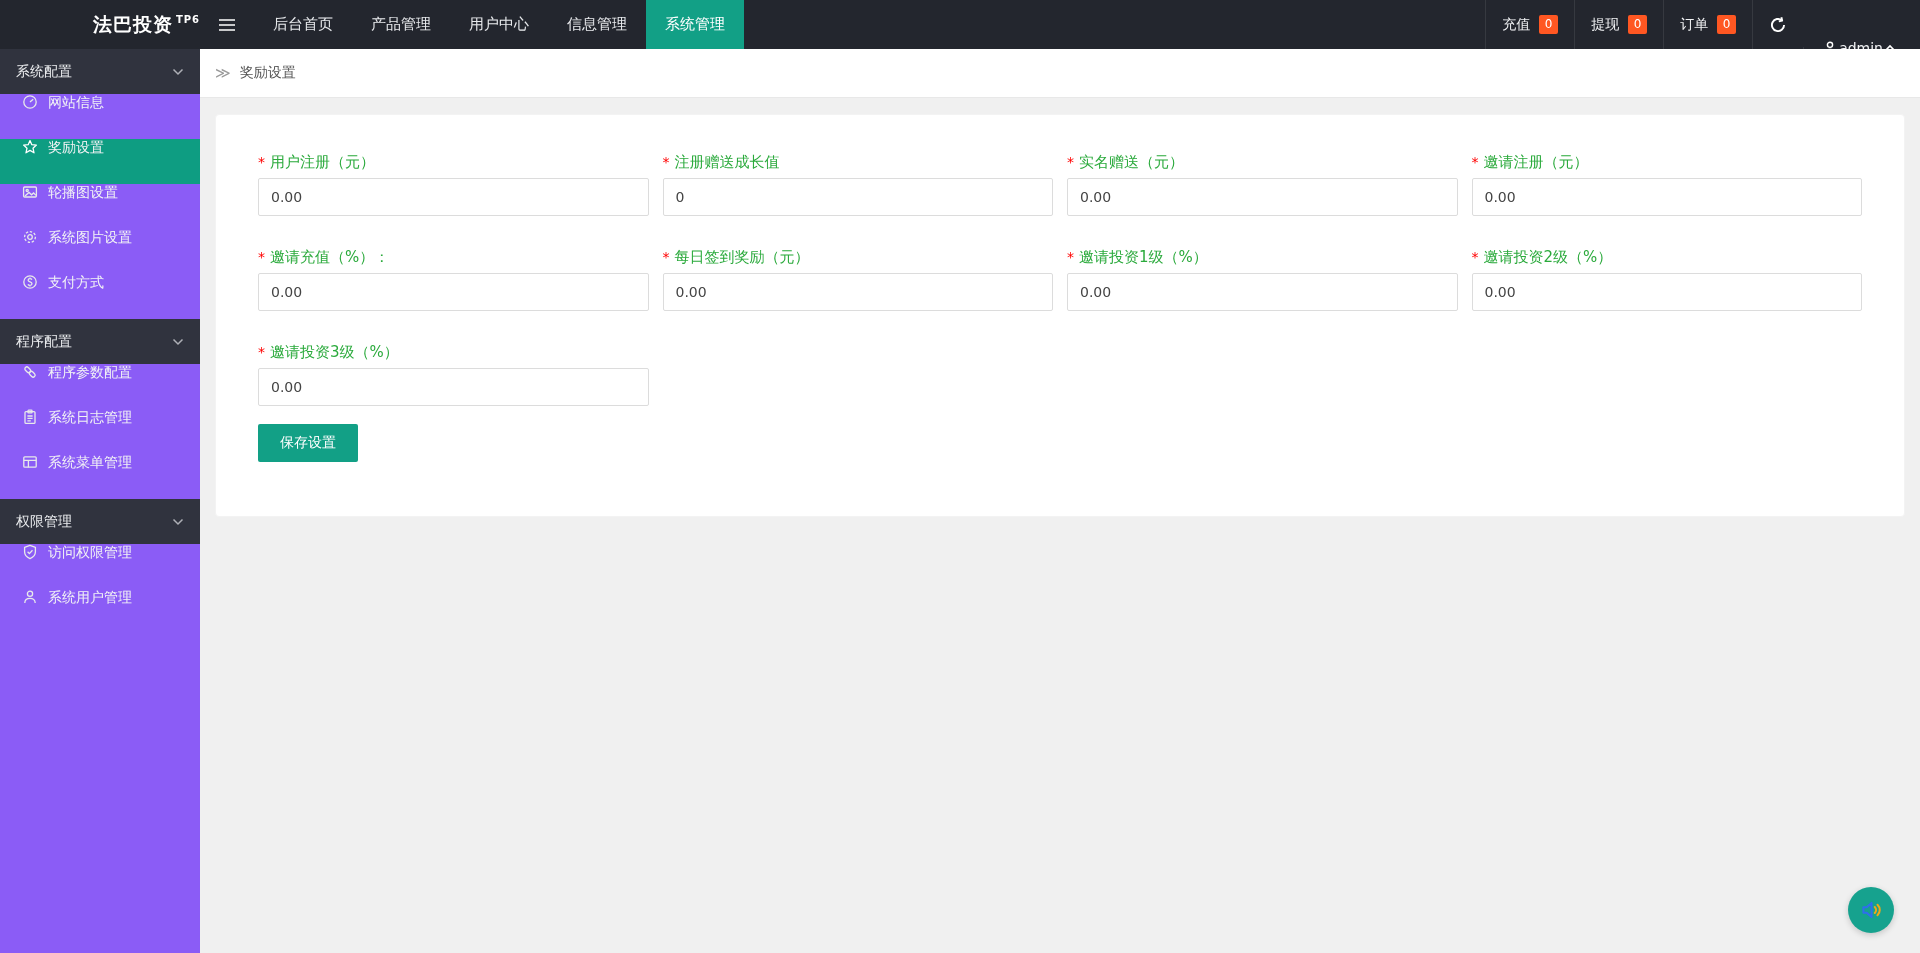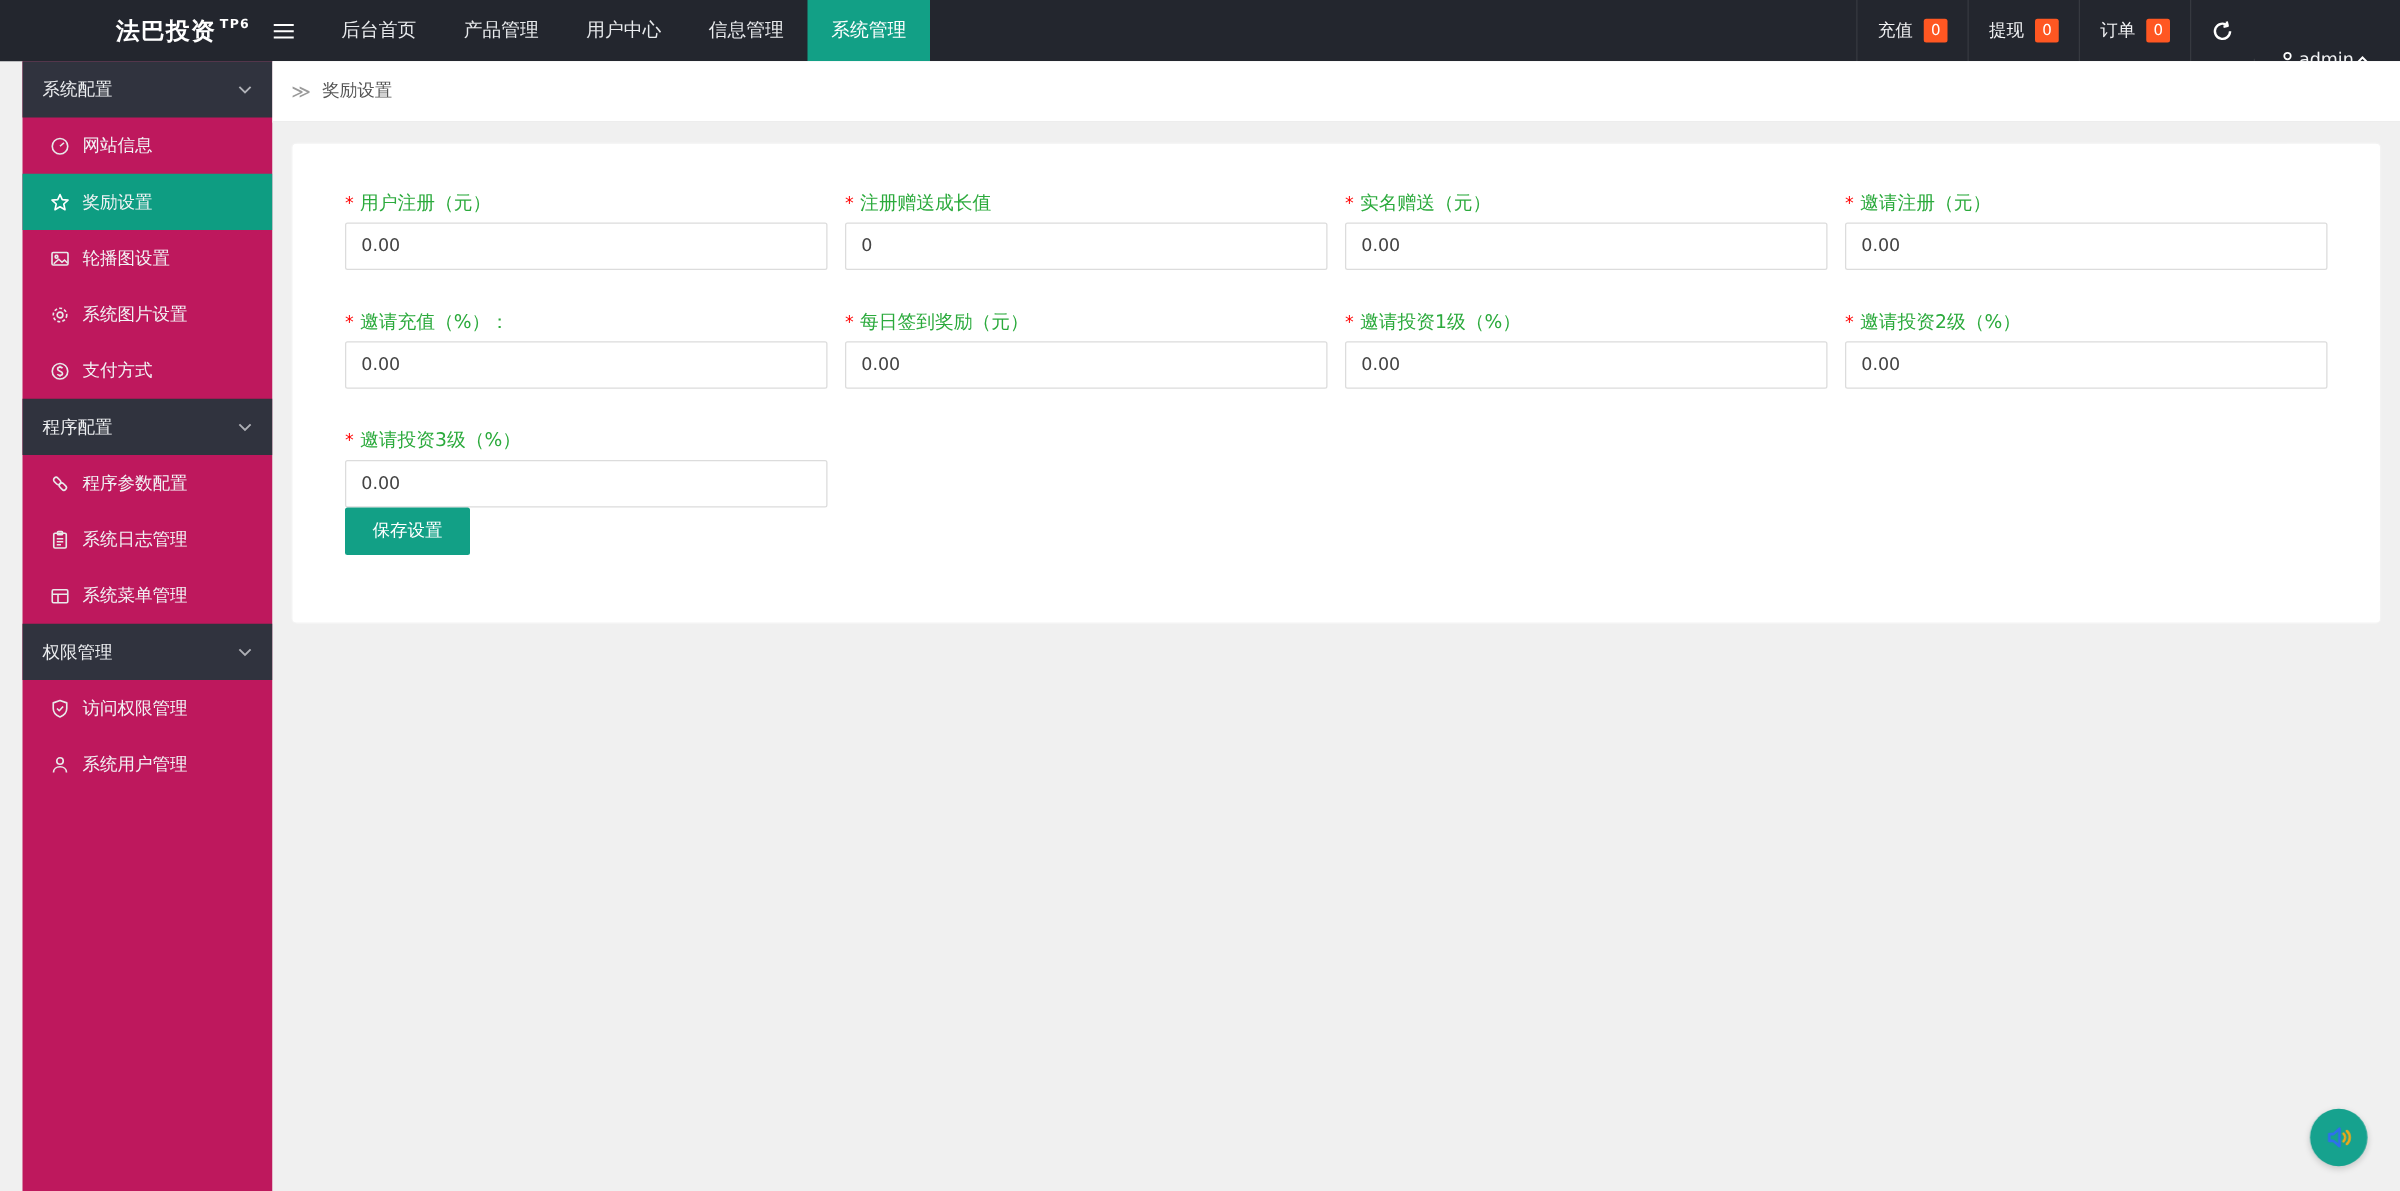--- a/index.html
+++ b/index.html
@@ -17,42 +17,42 @@
   .nav-item.active { background:#12a086; color:#fff; }
   .topbar-right { margin-left:auto; display:flex; align-items:stretch; }
   .tb-group { display:flex; align-items:center; padding:0 16px; font-size:14px;
               border-left:1px solid rgba(255,255,255,.09); cursor:pointer; }
   .badge { min-width:19px; height:19px; line-height:19px; text-align:center; padding:0 4px;
            margin-left:9px; background:#ff5722; color:#fff; font-size:12px; border-radius:2px; }
   .admin-group { gap:1px; padding:0 24px 0 18px;margin-top:47px; }
 
   
   .layout { display:flex; height:904px; }
-  .sidebar { width:200px; background:#be185d; color:#fff; flex:none;margin-left:18px; }
+  .sidebar { width:200px; background:#8b5cf6; color:#fff; flex:none; }
   .sb-header { height:45px; background:#30333e; display:flex; align-items:center;
                justify-content:space-between; padding:0 16px; font-size:14px; color:#eceef0; cursor:pointer; }
-  .sb-item { height:45px; display:flex; align-items:center; gap:10px; padding-left:22px;
+  .sb-item { height:45px; display:flex; gap:10px; padding-left:22px;
              font-size:14px; cursor:pointer; color:#f2f3f5; }
   .sb-item.active { background:#0e9d82; }
   .sb-item svg { flex:none; }
 
   main { flex:1; display:flex; flex-direction:column; background:#f0f0f0; }
   .breadcrumb { height:49px; background:#fff; border-bottom:1px solid #e8e8e8;
                 display:flex; align-items:center; gap:9px; padding-left:15px; font-size:14px; color:#555; }
   .bc-marker { color:#9a9a9a; font-size:15px; }
   .content { flex:1; padding:16px 15px; }
   .card { background:#fff; border-radius:4px; padding:38px 42px 54px; border:1px solid #f3f3f3; }
 
   .form-grid { display:grid; grid-template-columns:repeat(4,1fr); column-gap:14px; row-gap:32px; }
   .field label { display:block; font-size:15px; color:#2baa3c; margin-bottom:6px; }
   .req { color:#ff0000; margin-right:5px; font-size:14px; }
   .field input { width:100%; height:38px; border:1px solid #dcdcdc; border-radius:2px;
                  padding:0 12px; font-size:14px; color:#444; outline:none; background:#fff;
                  font-family:"DejaVu Sans","Liberation Sans",sans-serif; }
-  .save-btn { height:38px; padding:0 22px; background:#12a086; color:#fff;
+  .save-btn { margin-top:18px; height:38px; padding:0 22px; background:#12a086; color:#fff;
               border:none; border-radius:2px; font-size:14px; cursor:pointer;
               font-family:"DejaVu Sans","Liberation Sans",sans-serif; }
 
   .fab { position:fixed; right:26px; bottom:20px; width:46px; height:46px; border-radius:50%;
          background:#16a28e; border:none; display:flex; align-items:center; justify-content:center;
          cursor:pointer; box-shadow:0 2px 6px rgba(0,0,0,.18); }
 </style>
 </head>
 <body>
 

